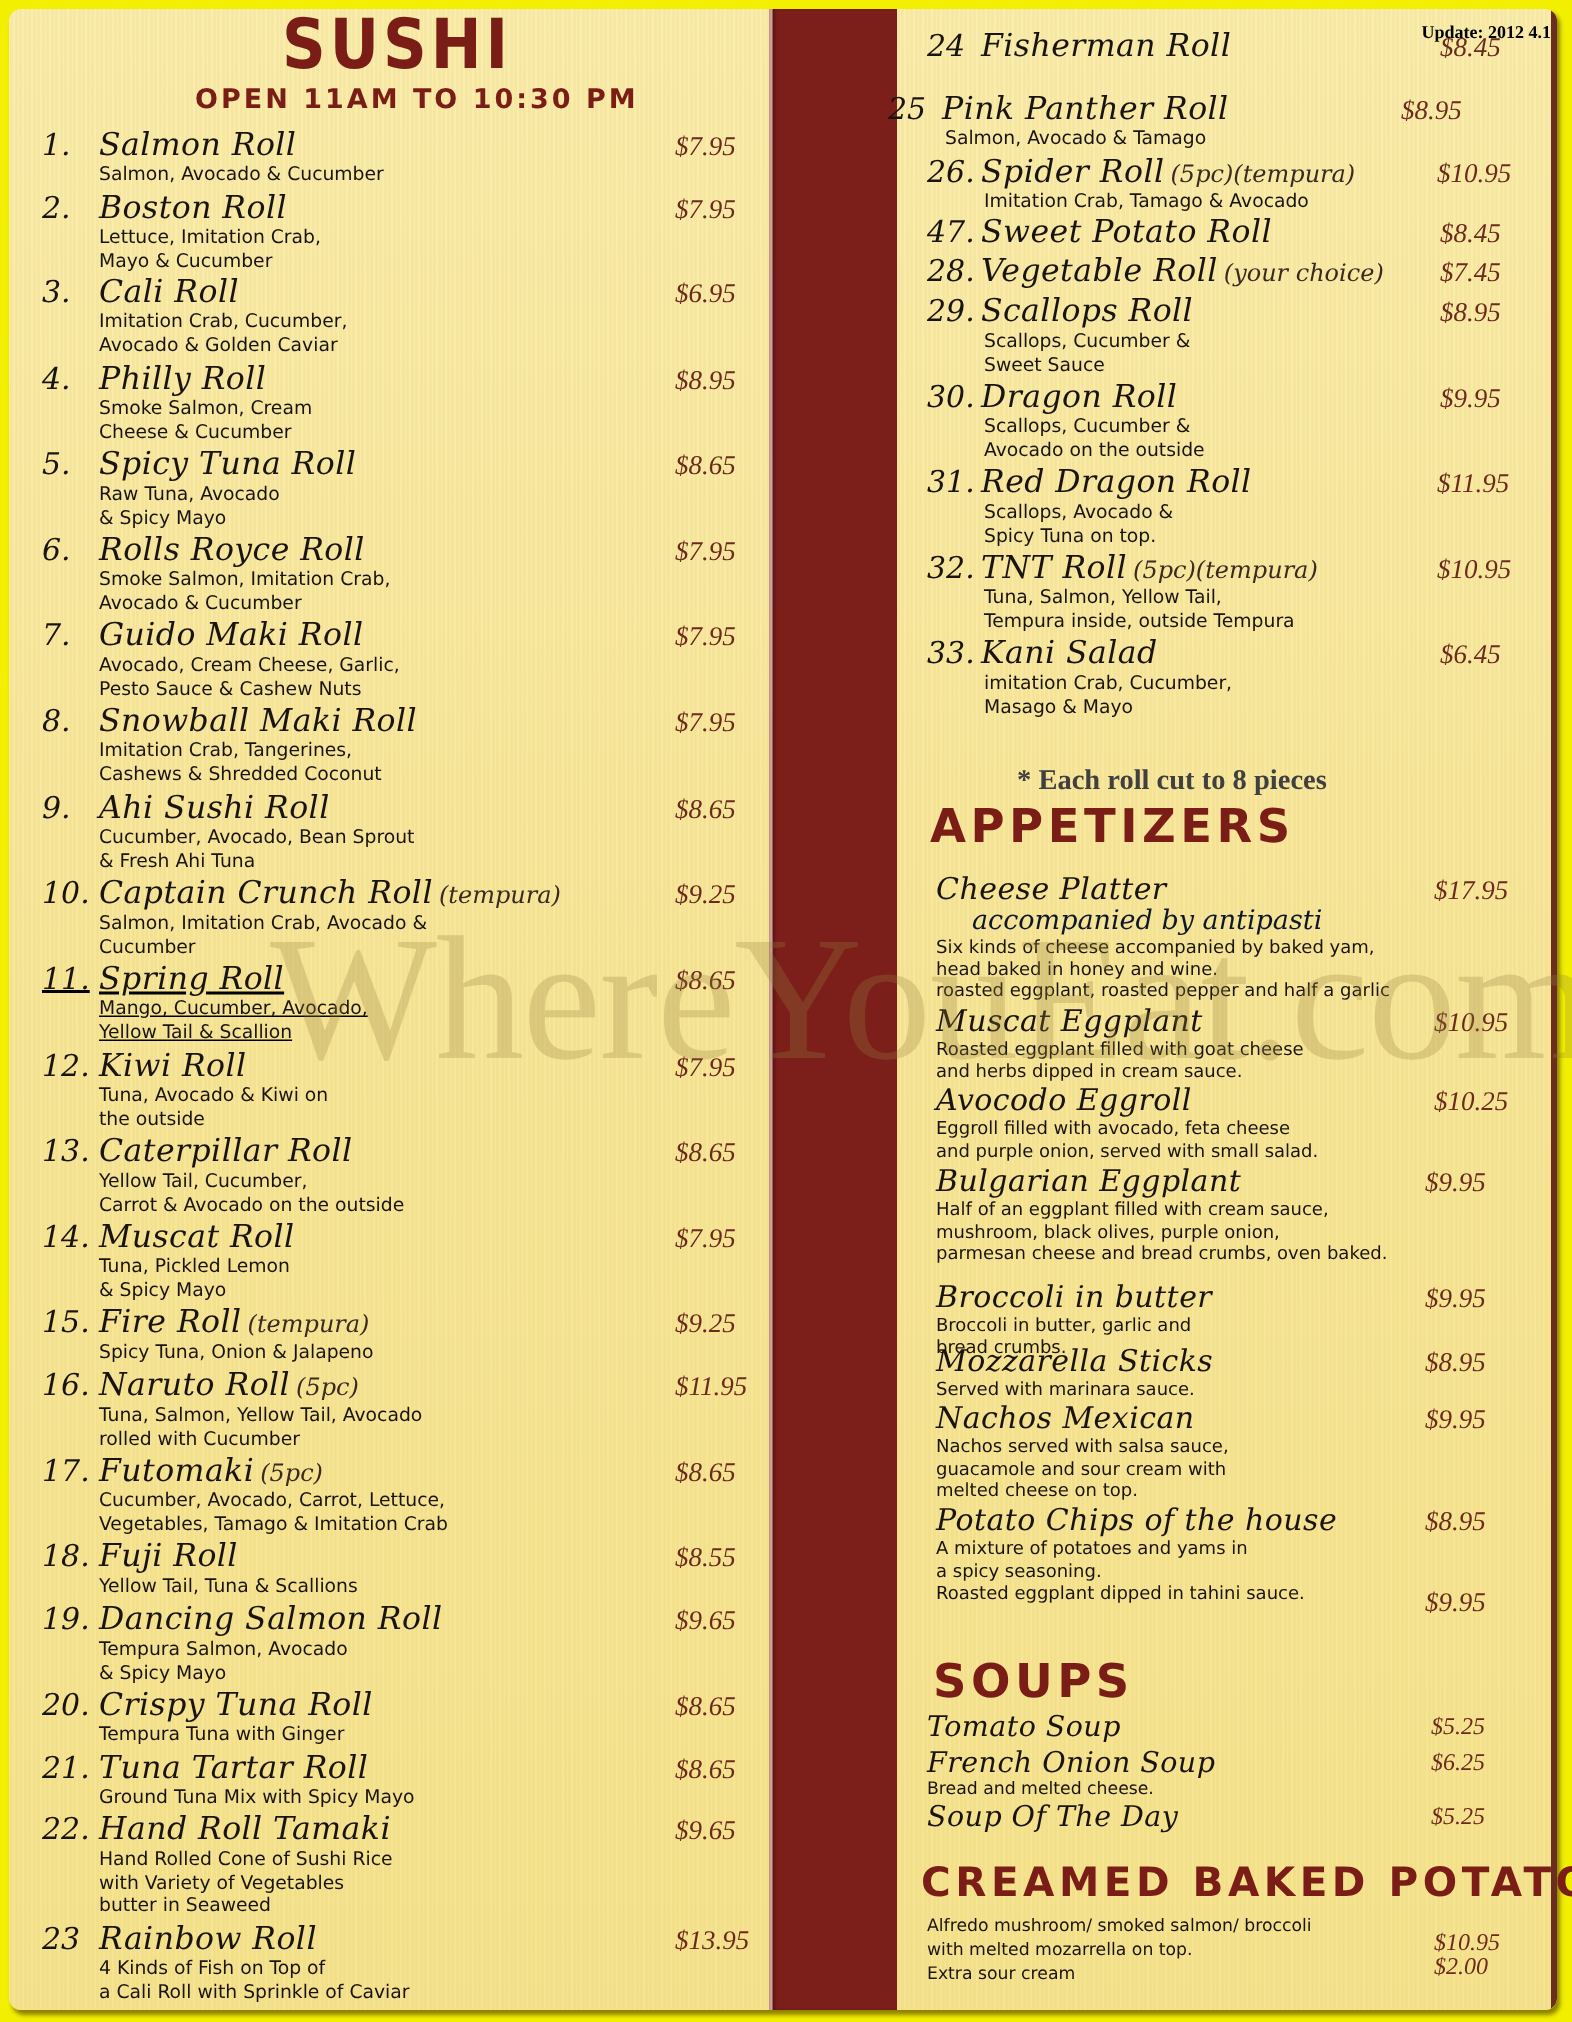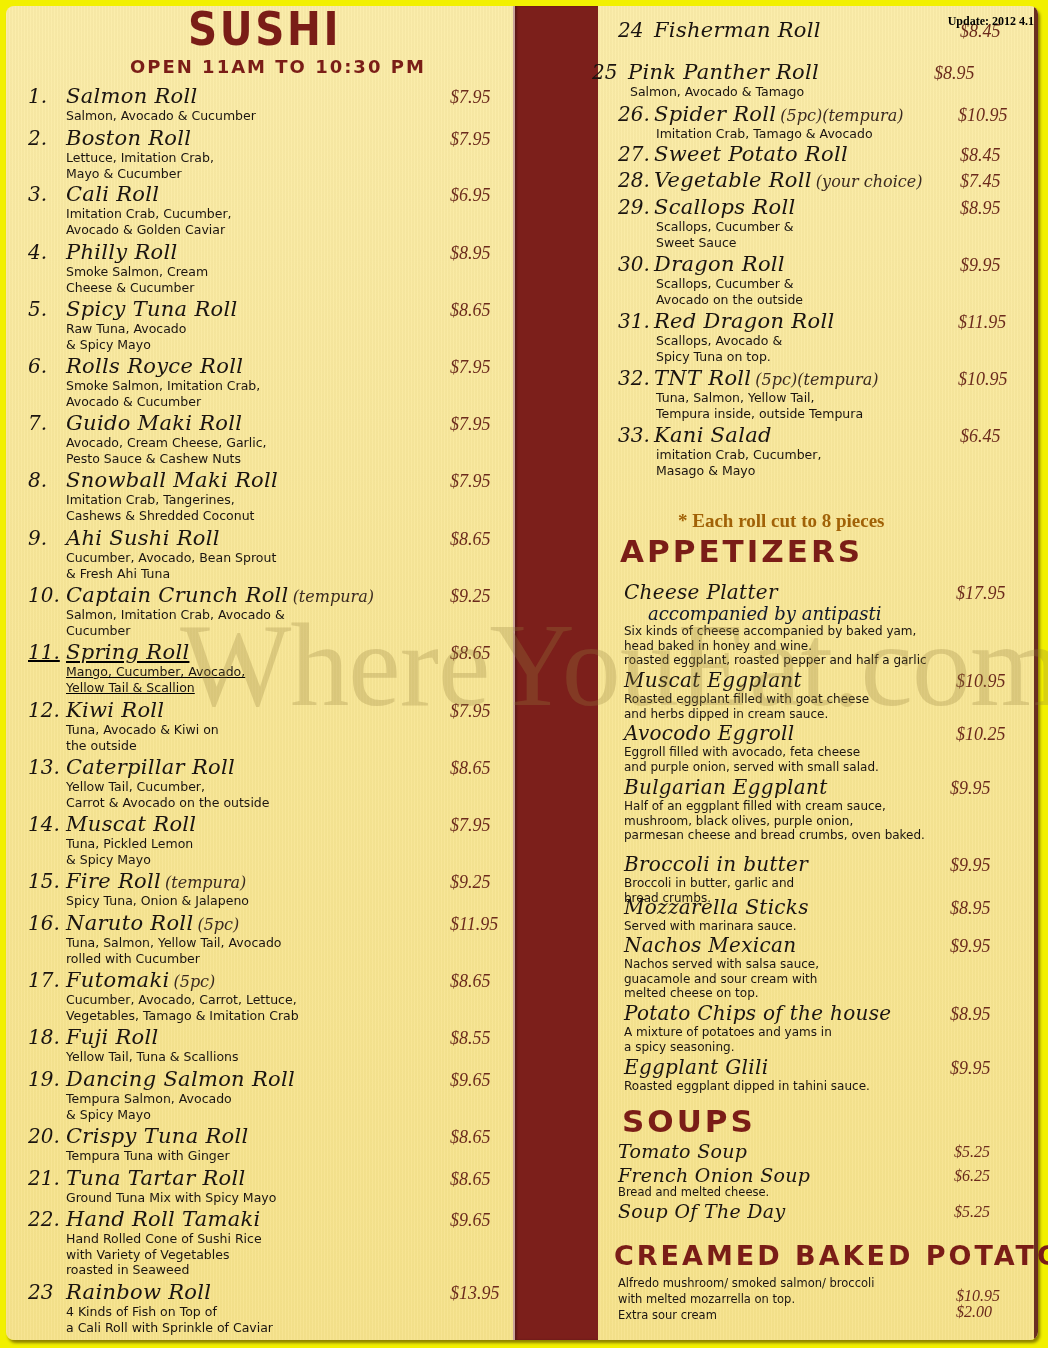--- a/index.html
+++ b/index.html
@@ -108,21 +108,21 @@
   .right .num { display: inline-block; width: 36px; }
   .right .desc { margin-left: 38px; }
   .right .price { left: 450px; top: 3px; }
 
   .roll-note {
     position: absolute;
     left: 678px; top: 510px;
     font-family: "Liberation Serif", serif;
     font-weight: bold;
     font-size: 19px;
-    color: #a16207;
+    color: #404040;
     white-space: nowrap;
   }
   .appetizers-title { left: 620px; top: 533px; font-size: 31px; font-weight: bold; letter-spacing: 3px; }
   .soups-title { left: 622px; top: 1103px; font-size: 31px; font-weight: bold; letter-spacing: 3px; }
   .potato-title { left: 614px; top: 1240px; font-size: 27px; font-weight: bold; letter-spacing: 3px; white-space: nowrap; }
 
   .app { position: absolute; left: 624px; width: 400px; }
   .app .name { font-size: 20px; }
   .app .subname { font-family: "DejaVu Serif", serif; font-style: italic; font-size: 18px; color: #0f172a; line-height: 20px; margin-left: 24px; }
   .app .desc { margin-left: 0; font-size: 12px; line-height: 14.5px; }
@@ -351,21 +351,21 @@
       <div class="desc">Ground Tuna Mix with Spicy Mayo</div>
     </div>
     <div class="item left" style="left: 28px; top: 1207px; width: 480px;">
       <div class="row">
         <span class="num">22.</span>
         <span class="name">Hand Roll Tamaki</span>
       </div>
       <span class="price">$9.65</span>
       <div class="desc">Hand Rolled Cone of Sushi Rice</div>
       <div class="desc">with Variety of Vegetables</div>
-      <div class="desc">roasted in Seaweed</div>
+      <div class="desc">butter in Seaweed</div>
     </div>
     <div class="item left" style="left: 28px; top: 1280px; width: 480px;">
       <div class="row">
         <span class="num">23</span>
         <span class="name">Rainbow Roll</span>
       </div>
       <span class="price">$13.95</span>
       <div class="desc">4 Kinds of Fish on Top of</div>
       <div class="desc">a Cali Roll with Sprinkle of Caviar</div>
     </div>
@@ -390,21 +390,21 @@
       <div class="row">
         <span class="num">26.</span>
         <span class="name">Spider Roll</span>
         <span class="note">(5pc)(tempura)</span>
       </div>
       <span class="price" style="left: 340px;">$10.95</span>
       <div class="desc">Imitation Crab, Tamago &amp; Avocado</div>
     </div>
     <div class="item right" style="left: 618px; top: 142px; width: 420px;">
       <div class="row">
-        <span class="num">27.</span>
+        <span class="num">47.</span>
         <span class="name">Sweet Potato Roll</span>
       </div>
       <span class="price" style="left: 342px;">$8.45</span>
     </div>
     <div class="item right" style="left: 618px; top: 168px; width: 420px;">
       <div class="row">
         <span class="num">28.</span>
         <span class="name">Vegetable Roll</span>
         <span class="note">(your choice)</span>
       </div>
@@ -507,21 +507,20 @@
       <div class="desc">guacamole and sour cream with</div>
       <div class="desc">melted cheese on top.</div>
     </div>
     <div class="app" style="top: 1001px;">
       <div class="name">Potato Chips of the house</div>
       <span class="price" style="left: 326px;">$8.95</span>
       <div class="desc">A mixture of potatoes and yams in</div>
       <div class="desc">a spicy seasoning.</div>
     </div>
     <div class="app" style="top: 1055px;">
-      <div class="name">Eggplant Glili</div>
       <span class="price" style="left: 326px;">$9.95</span>
       <div class="desc">Roasted eggplant dipped in tahini sauce.</div>
     </div>
   </div>
 
 <div class="title soups-title">SOUPS</div>
 <div id="soup-list">
     <div class="soup" style="top: 1140px;">
       <div class="name">Tomato Soup</div>
       <span class="price">$5.25</span>

